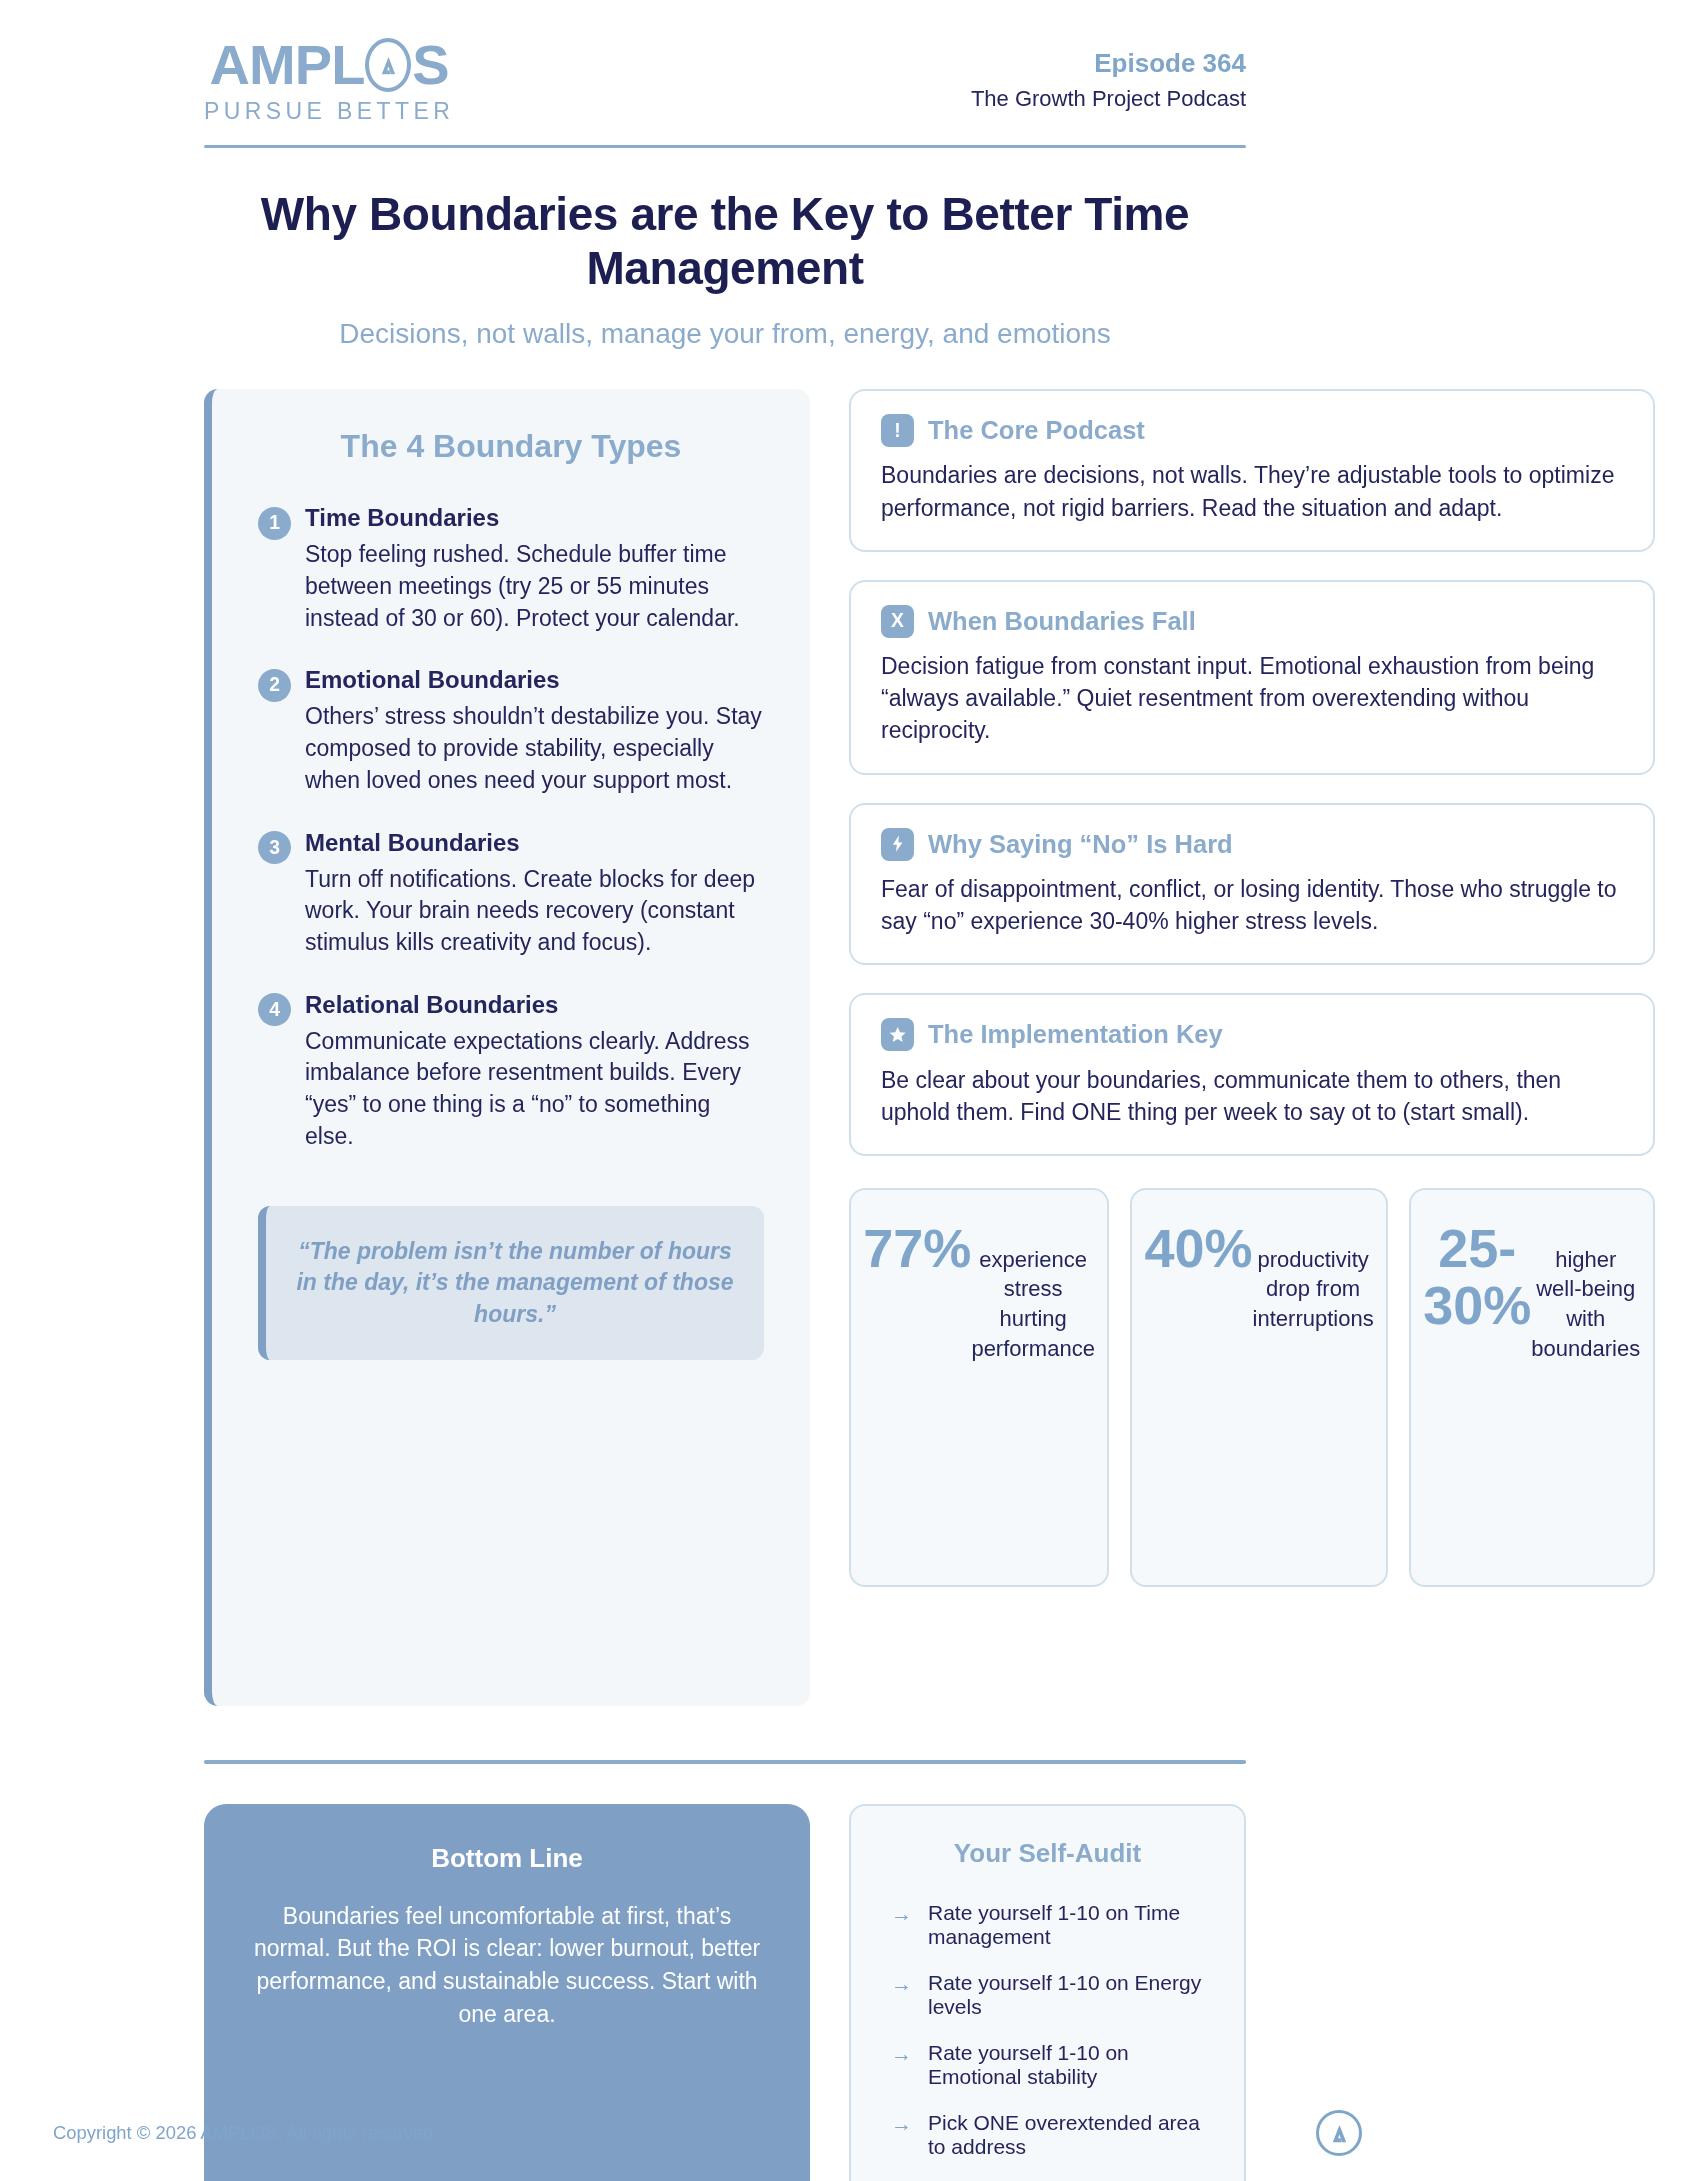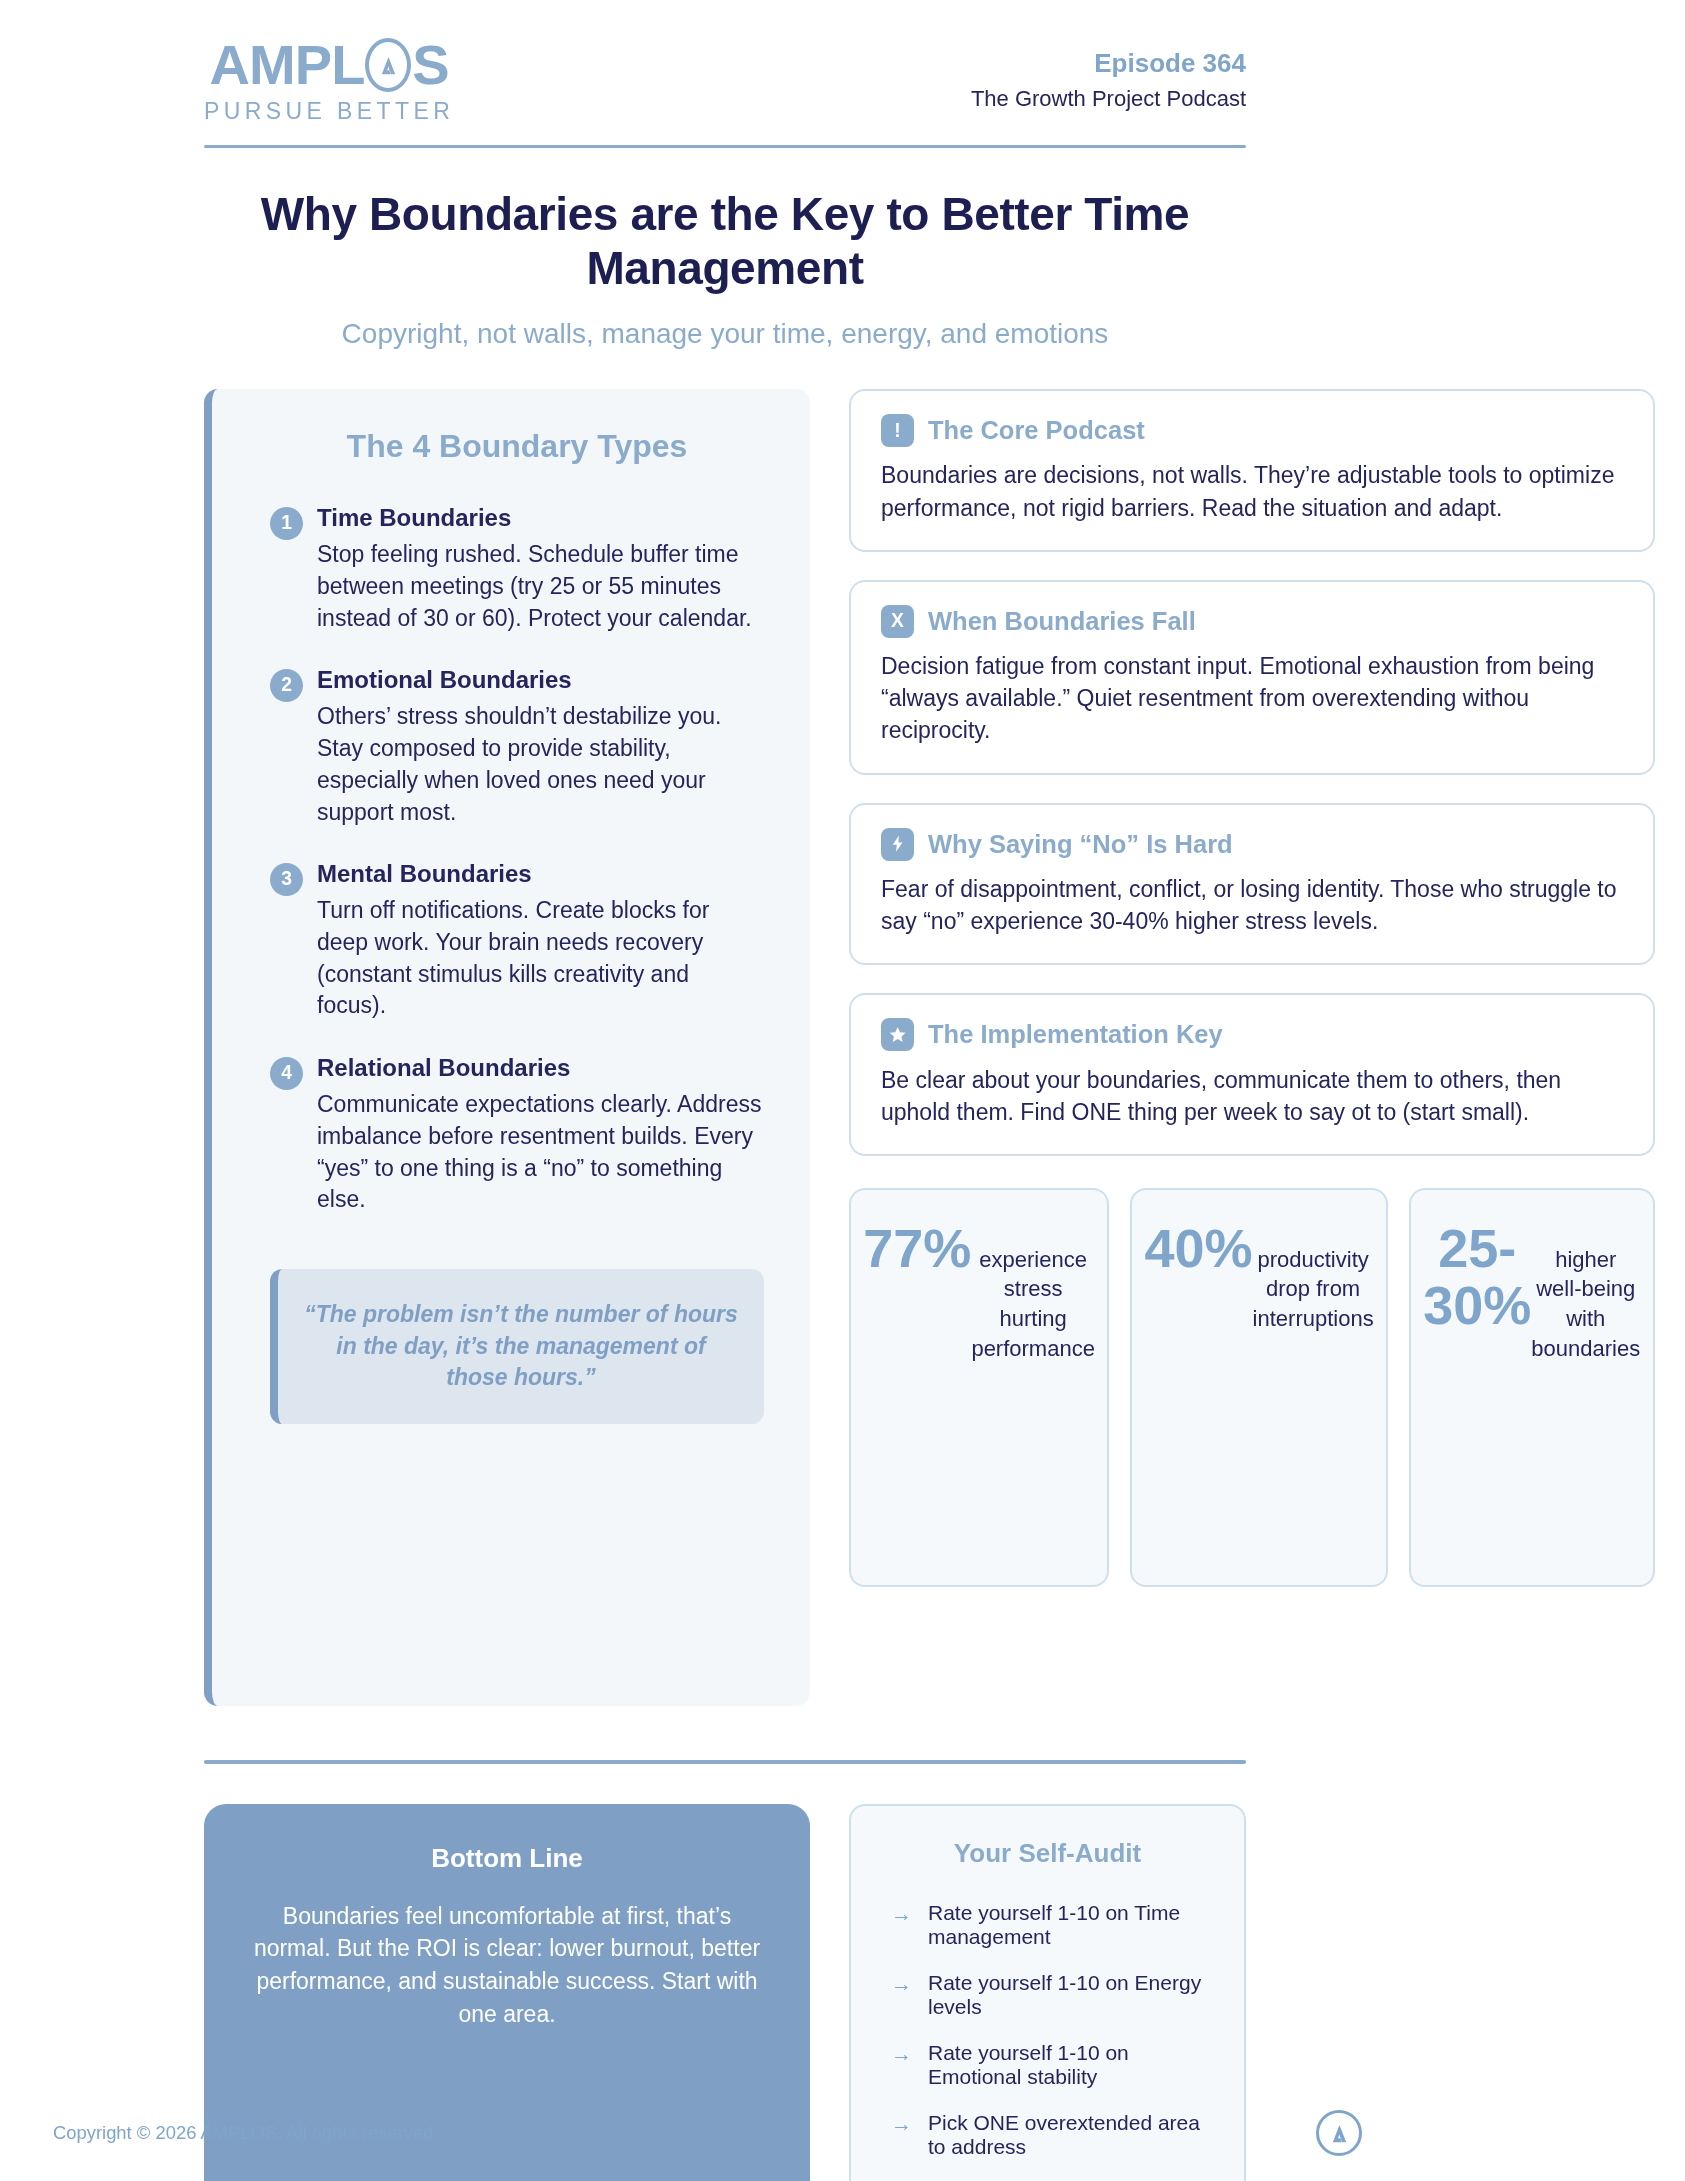--- a/index.html
+++ b/index.html
@@ -102,21 +102,21 @@
     margin-top: 39px;
     align-items: flex-start;
   }
   .col-left { width: 606px; flex: none; }
   .col-right { flex: 1; }
 
   .left-panel {
     background: #f3f7fa;
     border-left: 8.8px solid #7fa0c4;
     border-radius: 14px;
-    padding: 39px 46px 49px 58px;
+    padding: 39px 46px 49px 46px;
     box-sizing: border-box;
     min-height: 1317px;
   }
   .panel-title {
     text-align: center;
     font-size: 32px;
     font-weight: 800;
     color: #8aabcc;
     margin-bottom: 39px;
   }
@@ -344,21 +344,21 @@
       <div class="logo-tagline">PURSUE BETTER</div>
     </div>
     <div class="header-right">
       <div class="episode-no">Episode 364</div>
       <div class="podcast-name">The Growth Project Podcast</div>
     </div>
   </div>
   <div class="rule"></div>
 
   <div class="title">Why Boundaries are the Key to Better Time Management</div>
-  <div class="subtitle">Copyright, not walls, manage your time, energy, and emotions</div>
+  <div class="subtitle">Decisions, not walls, manage your from, energy, and emotions</div>
 
   <div class="main">
 
     <div class="col-left">
       <div class="left-panel">
         <div class="panel-title">The 4 Boundary Types</div>
 
         <div class="btype">
           <div class="btype-num">1</div>
           <div class="btype-body">

